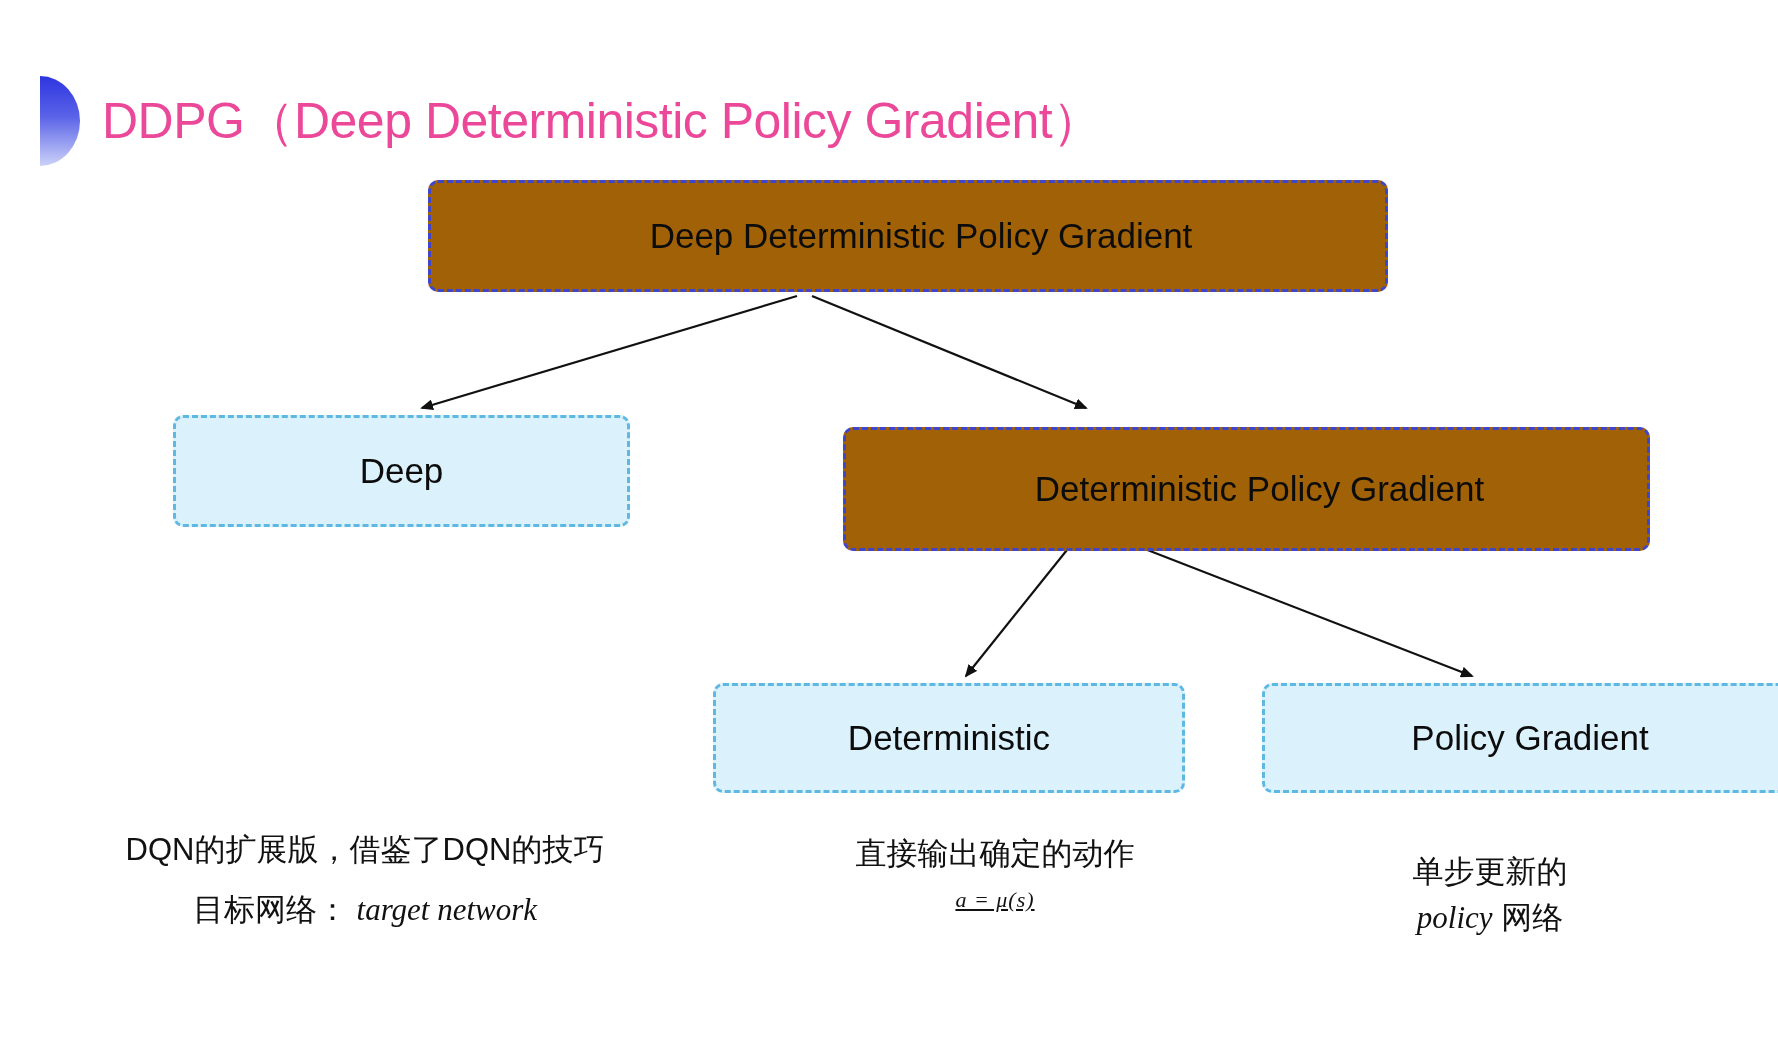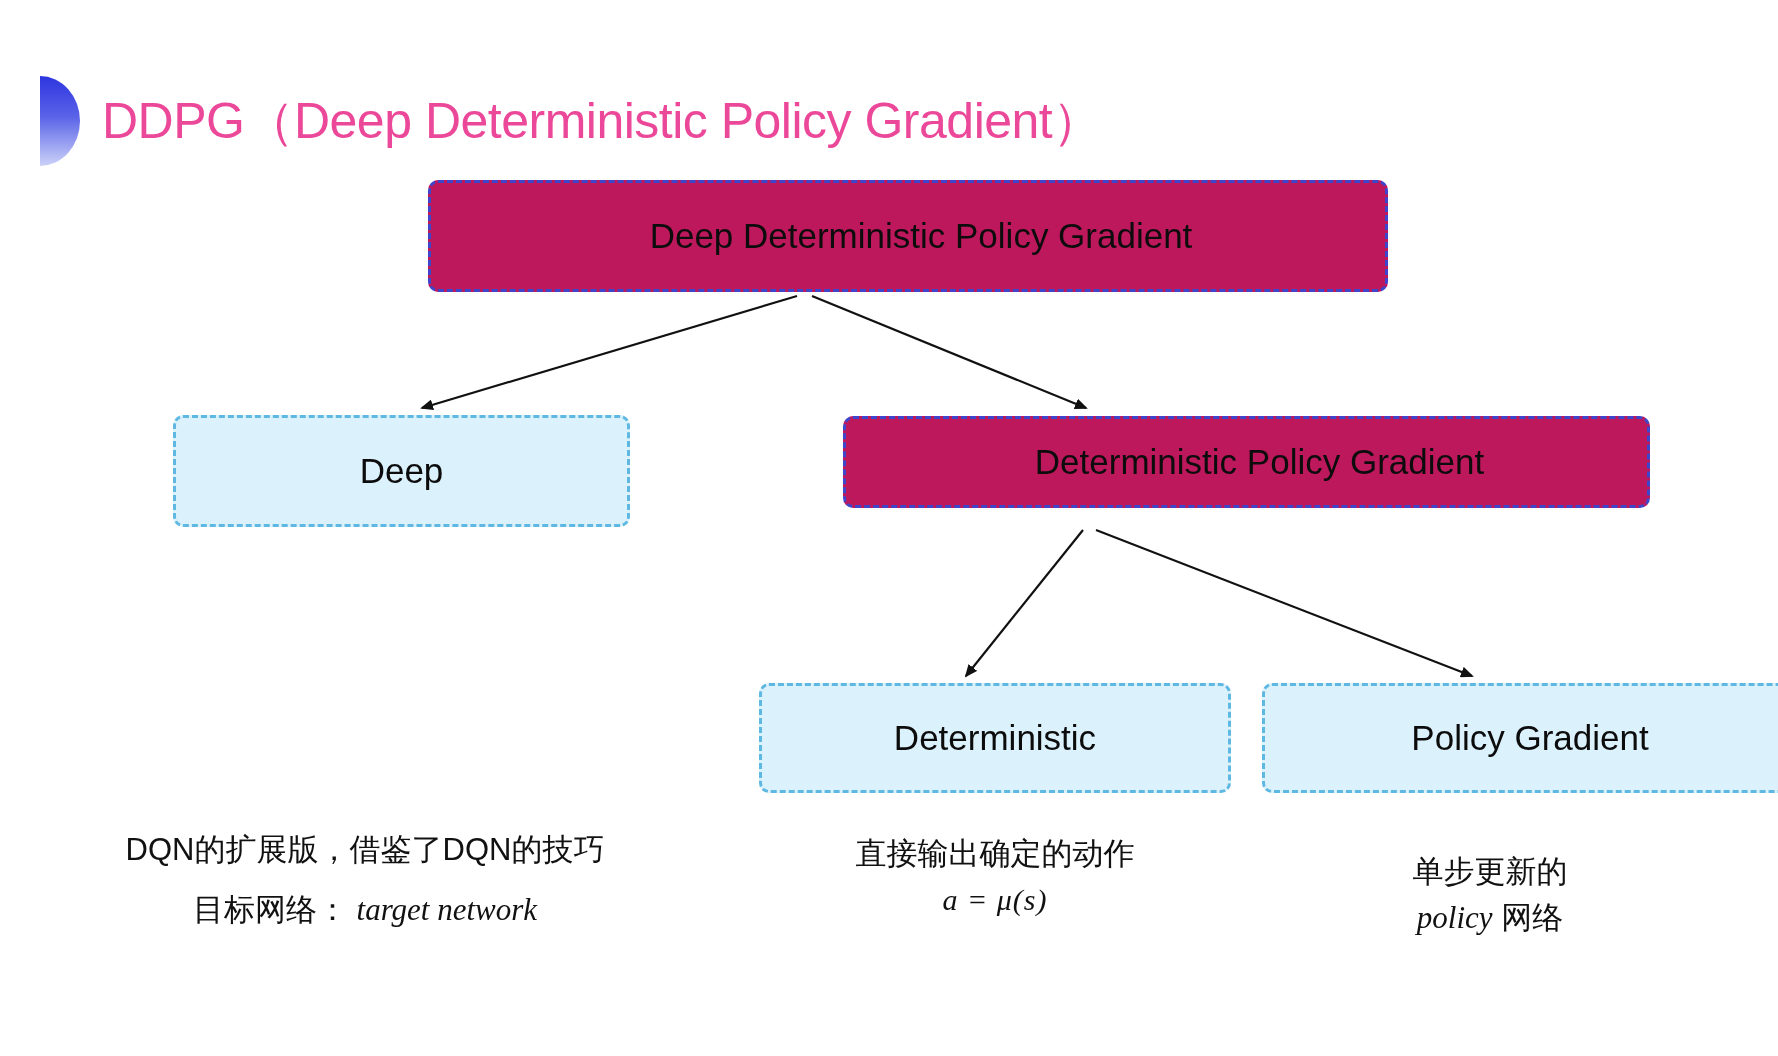--- a/index.html
+++ b/index.html
@@ -42,27 +42,27 @@
     box-sizing: border-box;
     border-radius: 10px;
     display: flex;
     align-items: center;
     justify-content: center;
     font-size: 35px;
     font-weight: 500;
     color: #0c0c0c;
     white-space: nowrap;
   }
-  .node.lavender { background: #be185d; border: 3px dashed #4046cb; padding-left: 26px; }
+  .node.lavender { background: #a16207; border: 3px dashed #4046cb; padding-left: 26px; }
   .node.cyan     { background: #dbf1fb; border: 3px dashed #5eb8e2; }
 
   #node-root { left: 428px;  top: 180px; width: 960px; height: 112px; }
   #node-deep { left: 173px;  top: 415px; width: 457px; height: 112px; }
-  #node-dpg  { left: 843px;  top: 416px; width: 807px; height: 92px; }
-  #node-det  { left: 713px;  top: 683px; width: 472px; height: 110px; margin-left: 46px; }
+  #node-dpg  { left: 843px;  top: 427px; width: 807px; height: 124px; }
+  #node-det  { left: 713px;  top: 683px; width: 472px; height: 110px; }
   #node-pg   { left: 1262px; top: 683px; width: 536px; height: 110px; }
 
   
   .arrows {
     position: absolute;
     left: 0; top: 0;
     width: 1778px;
     height: 1056px;
     pointer-events: none;
   }
@@ -79,22 +79,23 @@
   #note-det  { left: 775px; top: 831px; width: 440px; line-height: 46px; }
   #note-pg   { left: 1280px; top: 849px; width: 420px; line-height: 46px; }
   .serif-it {
     font-family: "Liberation Serif", serif;
     font-style: italic;
     font-size: 31px;
   }
   .formula {
     font-family: "Liberation Serif", serif;
     font-style: italic;
-    font-size: 30px;
+    font-size: 22px;
     letter-spacing: 1px;
+    text-decoration: underline;
   }
 </style>
 </head>
 <body>
 
 <div class="stage">
 
   <div class="title-icon"></div>
   <div class="title-text">DDPG（Deep Deterministic Policy Gradient）</div>
 

